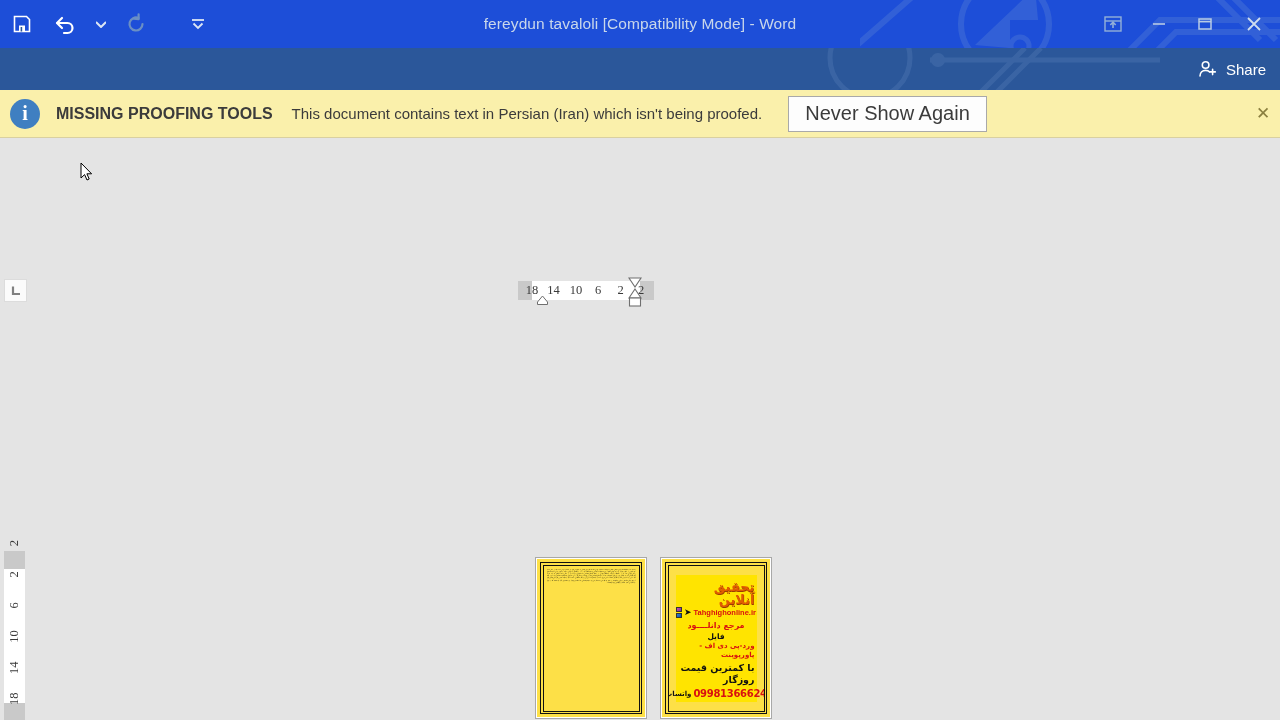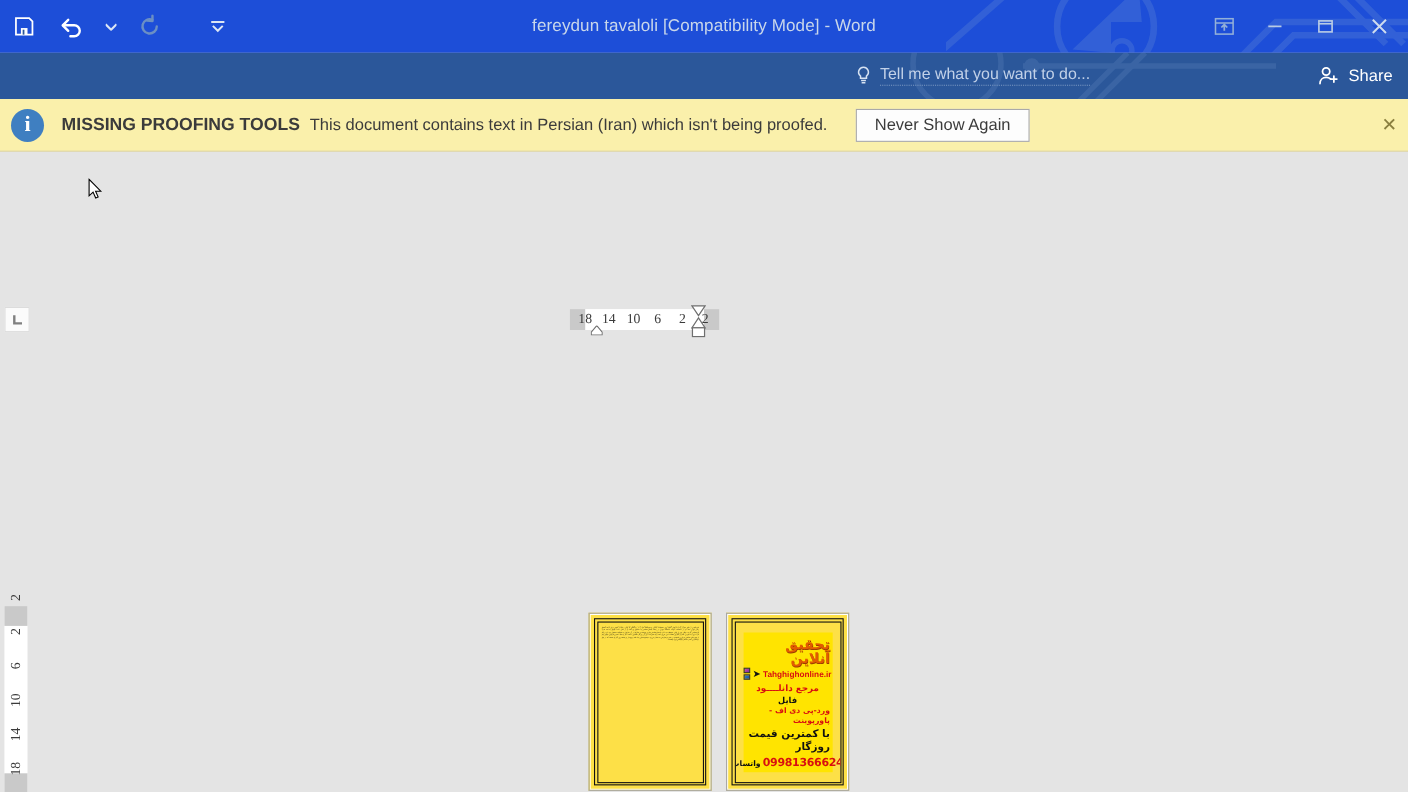--- a/index.html
+++ b/index.html
@@ -72,25 +72,25 @@
     display: flex; align-items: center;
   }
   .info-icon {
     margin-left: 10px; width: 30px; height: 30px; border-radius: 50%;
     background: #3f7fc1; color: #fff;
     display: flex; align-items: center; justify-content: center;
     font-size: 20px; font-family: "Liberation Serif", serif; font-weight: bold;
     flex: 0 0 auto;
   }
   .info-title { margin-left: 16px; font-size: 16px; font-weight: bold; color: #3b3b3b; white-space: nowrap; }
-  .info-msg  { margin-left: 9px; font-size: 15px; color: #3b3b3b; white-space: nowrap; }
+  .info-msg  { margin-left: 19px; font-size: 15px; color: #3b3b3b; white-space: nowrap; }
   .never-btn {
     margin-left: 26px;
     background: #fdfdfd; border: 1px solid #a9a9a9;
-    font-size: 15px; color: #3b3b3b;
+    font-size: 20px; color: #3b3b3b;
     padding: 5px 16px 6px; white-space: nowrap;
   }
   .info-close {
     position: absolute; right: 4px; top: 50%; transform: translateY(-50%);
     width: 26px; height: 26px; display: flex; align-items: center; justify-content: center;
     color: #8a7f3f; font-size: 17px;
   }
 
   
   .tabstop-btn {
@@ -316,27 +316,20 @@
       <g fill="none" stroke="#7fa3d4" stroke-width="5">
         <circle cx="50" cy="50" r="40"></circle>
         <path d="M110 52 H340"></path>
         <path d="M150 95 L205 40"></path>
         <path d="M166 95 L221 40"></path>
       </g>
       <circle cx="118" cy="52" r="7" fill="#7fa3d4"></circle>
     </svg>
 
 
-    <div class="tellme">
-      <svg width="14" height="20" viewBox="0 0 14 20">
-        <path d="M7 2.2 a4.4 4.4 0 0 1 2.7 7.9 v2.1 h-5.4 v-2.1 A4.4 4.4 0 0 1 7 2.2 z" fill="none" stroke="#d6e2f2" stroke-width="1.4"></path>
-        <path d="M4.8 14.2 h4.4 M5.3 16.2 h3.4" stroke="#d6e2f2" stroke-width="1.4"></path>
-      </svg>
-      <span class="tellme-text">Tell me what you want to do...</span>
-    </div>
 
     <div class="share">
       <svg width="20" height="20" viewBox="0 0 20 20">
         <circle cx="7.6" cy="6" r="3.3" fill="none" stroke="#fff" stroke-width="1.6"></circle>
         <path d="M2 17 c0-3.6 2.5-5.6 5.6-5.6 c1.6 0 3 .5 4 1.4" fill="none" stroke="#fff" stroke-width="1.6" stroke-linecap="round"></path>
         <path d="M14.6 10.2 v5.4 M11.9 12.9 h5.4" stroke="#fff" stroke-width="1.6" stroke-linecap="round"></path>
       </svg>
       <span>Share</span>
     </div>
   </div>

